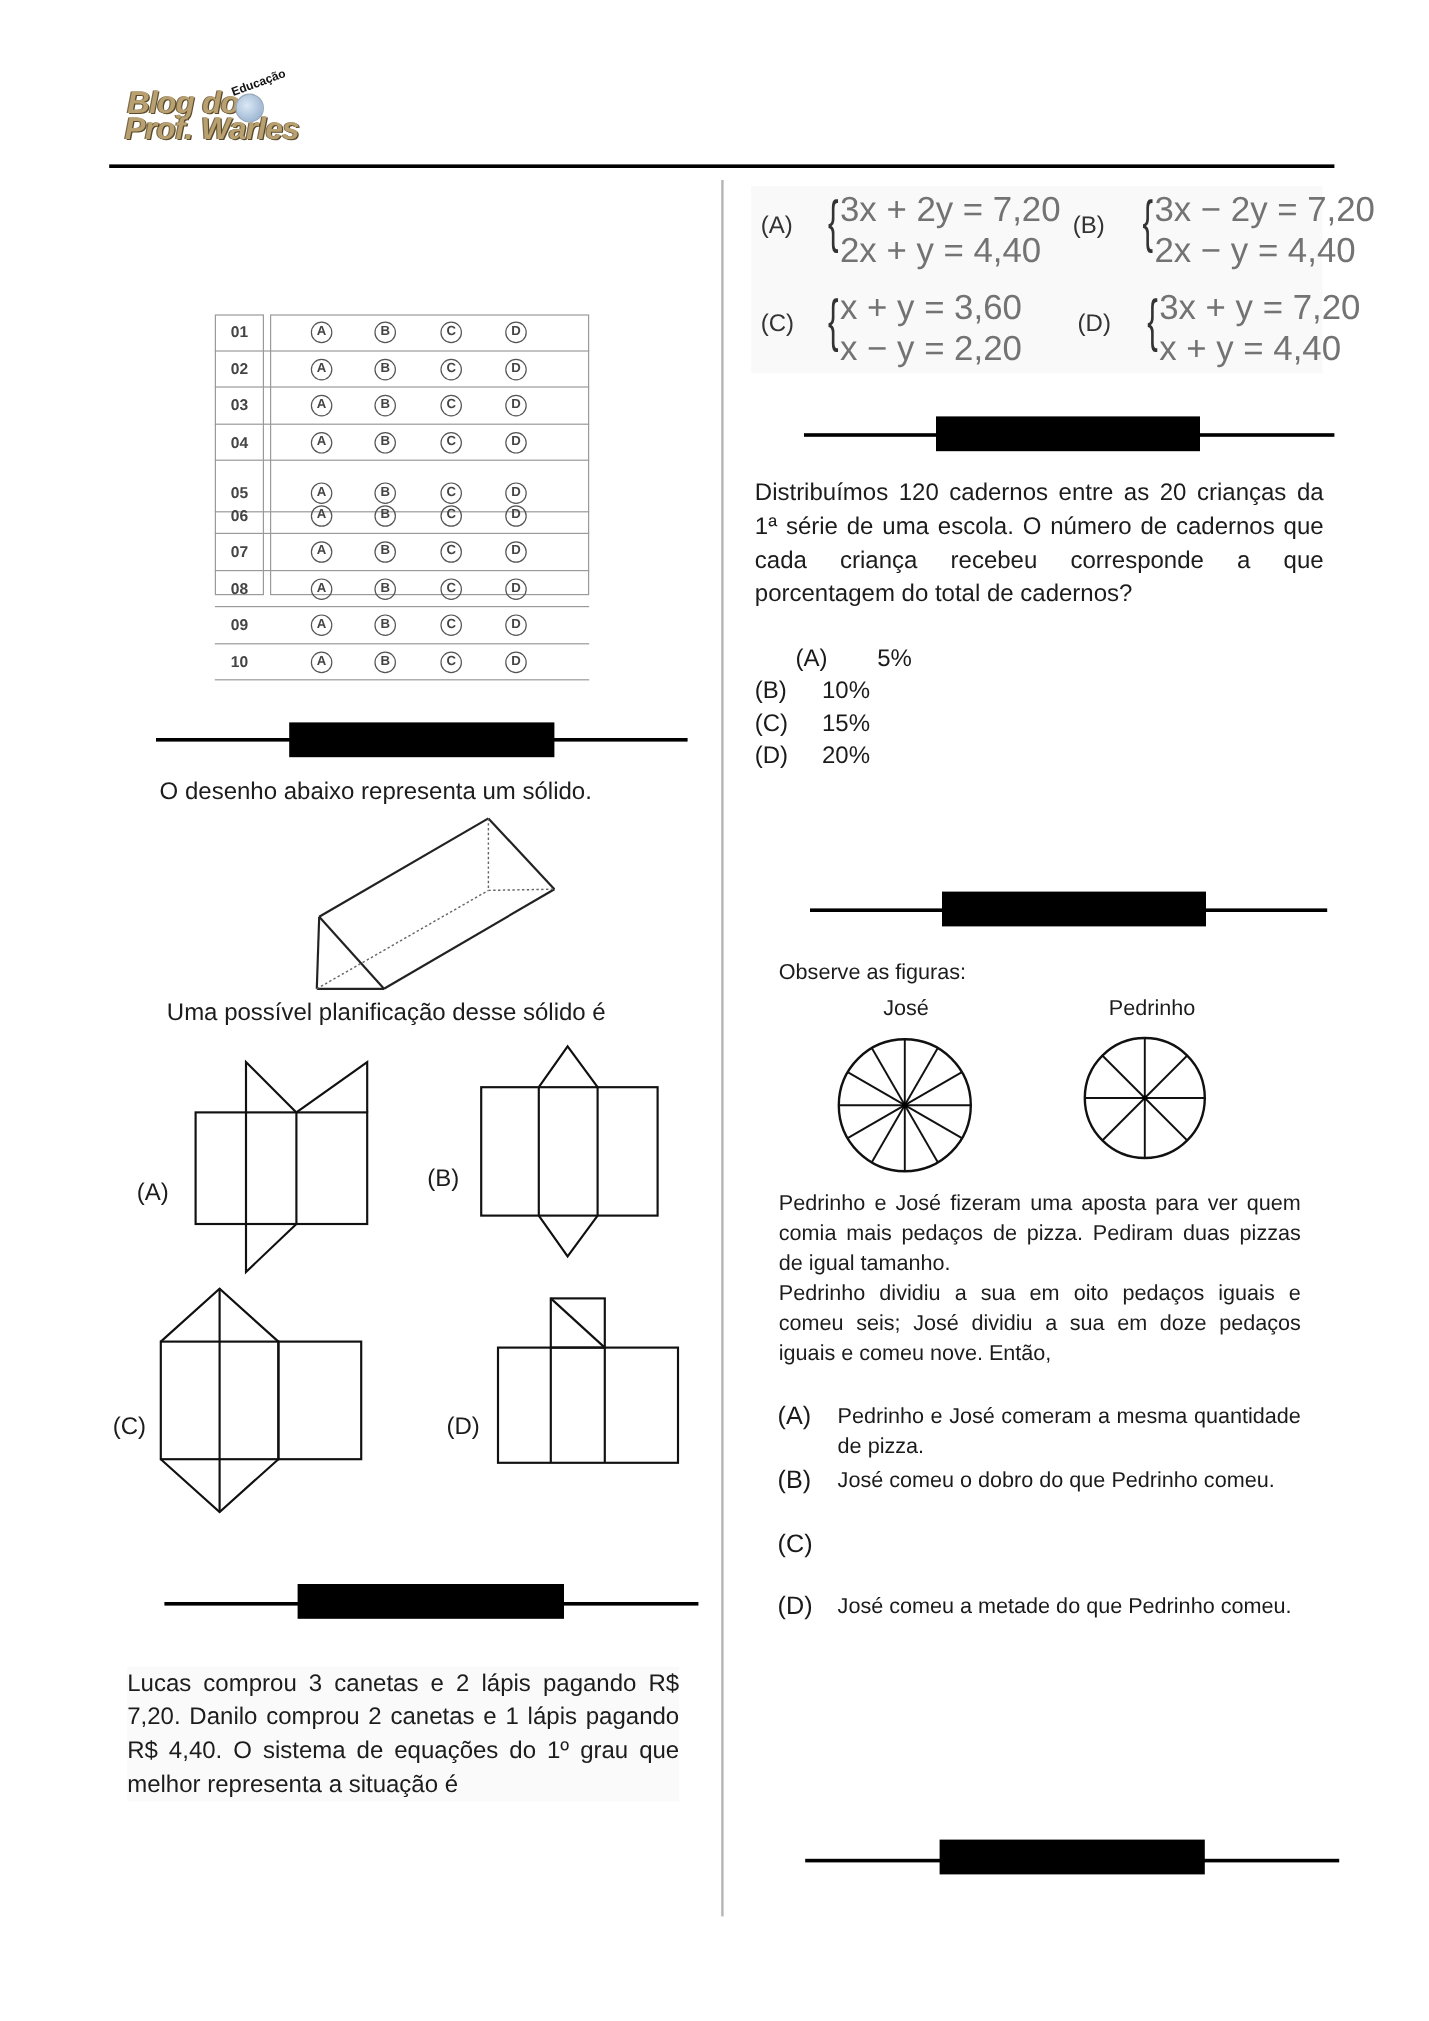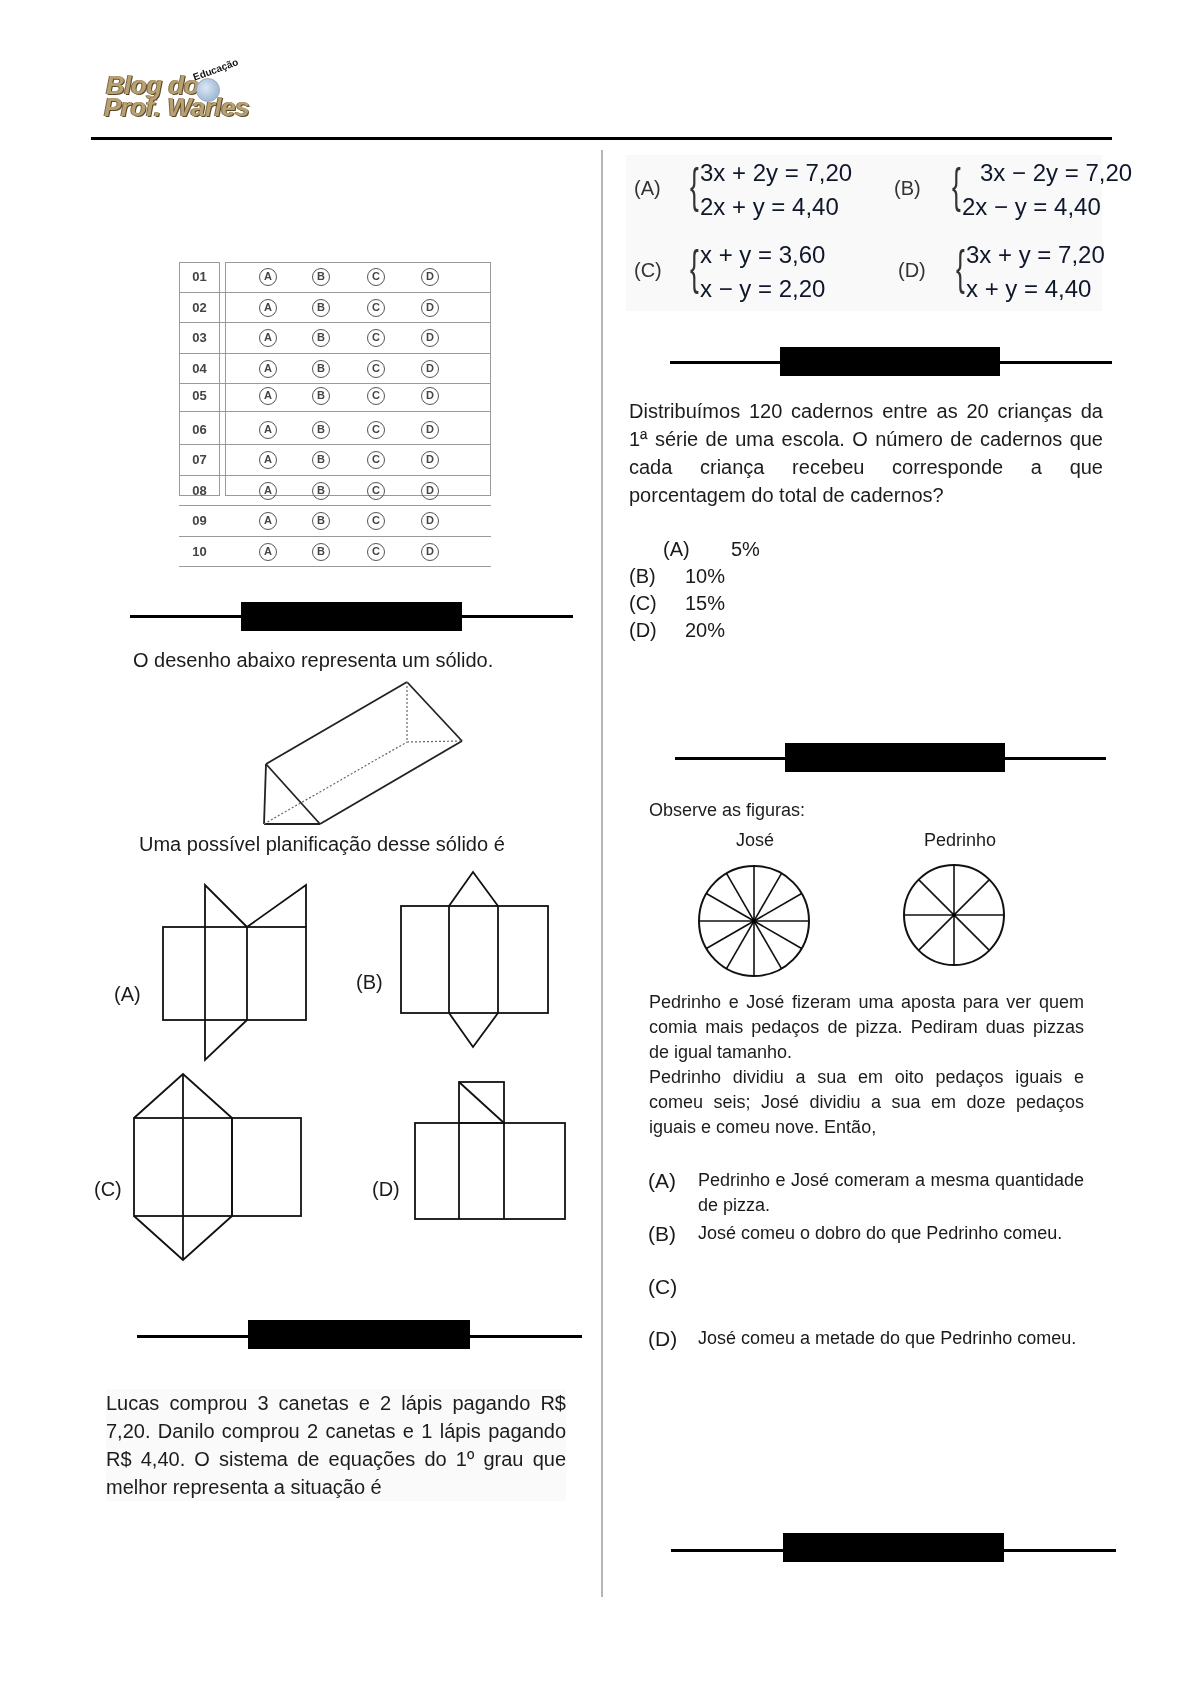--- a/index.html
+++ b/index.html
@@ -25,21 +25,21 @@
   .sep-bar { position:absolute; height:29px; background:#000; }
 
   .txt { position:absolute; font-size:20px; line-height:28px; color:#1c1c1c; }
   .just { text-align:justify; text-align-last:left; }
   .center { text-align:center; }
 
   
   .eq-box { left:626px; top:155px; width:476px; height:156px; background:#f9f9f9; }
   .eq-label { position:absolute; font-size:20px; color:#333; }
   .eq-brace { position:absolute; font-size:48px; line-height:48px; color:#333; font-weight:lighter; transform:scaleX(0.55); transform-origin:left; }
-  .eq-line { position:absolute; font-size:24px; color:#0f172a; white-space:nowrap; }
+  .eq-line { position:absolute; font-size:29px; color:#737373; white-space:nowrap; }
 
   .opt-row { position:absolute; font-size:20px; line-height:27px; }
   .opt-letter { display:inline-block; width:56px; }
 
   .opt-long { position:absolute; left:648px; width:436px; font-size:18px; line-height:25px; }
   .opt-long .ol { position:absolute; left:0; top:0; font-size:21px; }
   .opt-long .ot { margin-left:50px; text-align:justify; text-align-last:left; }
 </style>
 </head>
 <body>
@@ -78,21 +78,21 @@
         <div class="bubble" style="left: 188px;">C</div>
         <div class="bubble" style="left: 242px;">D</div>
       </div>
       <div class="grid-row" style="top: 91.5px; padding-left: 36px;">
         <div class="grid-num">04</div>
         <div class="bubble" style="left: 80px;">A</div>
         <div class="bubble" style="left: 133px;">B</div>
         <div class="bubble" style="left: 188px;">C</div>
         <div class="bubble" style="left: 242px;">D</div>
       </div>
-      <div class="grid-row" style="top: 119px; padding-left: 22px;">
+      <div class="grid-row" style="top: 134px; padding-left: 22px;">
         <div class="grid-num">05</div>
         <div class="bubble" style="left: 80px;">A</div>
         <div class="bubble" style="left: 133px;">B</div>
         <div class="bubble" style="left: 188px;">C</div>
         <div class="bubble" style="left: 242px;">D</div>
       </div>
       <div class="grid-row" style="top: 152.5px;">
         <div class="grid-num">06</div>
         <div class="bubble" style="left: 80px;">A</div>
         <div class="bubble" style="left: 133px;">B</div>
@@ -206,21 +206,21 @@
 <div class="txt just" style="left:106px;top:1389px;width:460px;background:#fafafa;">Lucas comprou 3 canetas e 2 lápis pagando R$ 7,20. Danilo comprou 2 canetas e 1 lápis pagando R$ 4,40. O sistema de equações do 1º grau que melhor representa a situação é</div>
 
 <div class="abs eq-box">
   <div class="eq-label" style="left:8px;top:22px;">(A)</div>
   <div class="eq-brace" style="left:64px;top:7px;">{</div>
   <div class="eq-line" style="left:74px;top:4px;">3x + 2y = 7,20</div>
   <div class="eq-line" style="left:74px;top:38px;">2x + y = 4,40</div>
 
   <div class="eq-label" style="left:268px;top:22px;">(B)</div>
   <div class="eq-brace" style="left:326px;top:7px;">{</div>
-  <div class="eq-line" style="left:336px;top:4px;margin-left:18px;">3x − 2y = 7,20</div>
+  <div class="eq-line" style="left:336px;top:4px;">3x − 2y = 7,20</div>
   <div class="eq-line" style="left:336px;top:38px;">2x − y = 4,40</div>
 
   <div class="eq-label" style="left:8px;top:104px;">(C)</div>
   <div class="eq-brace" style="left:64px;top:89px;">{</div>
   <div class="eq-line" style="left:74px;top:86px;">x + y = 3,60</div>
   <div class="eq-line" style="left:74px;top:120px;">x − y = 2,20</div>
 
   <div class="eq-label" style="left:272px;top:104px;">(D)</div>
   <div class="eq-brace" style="left:330px;top:89px;">{</div>
   <div class="eq-line" style="left:340px;top:86px;">3x + y = 7,20</div>

